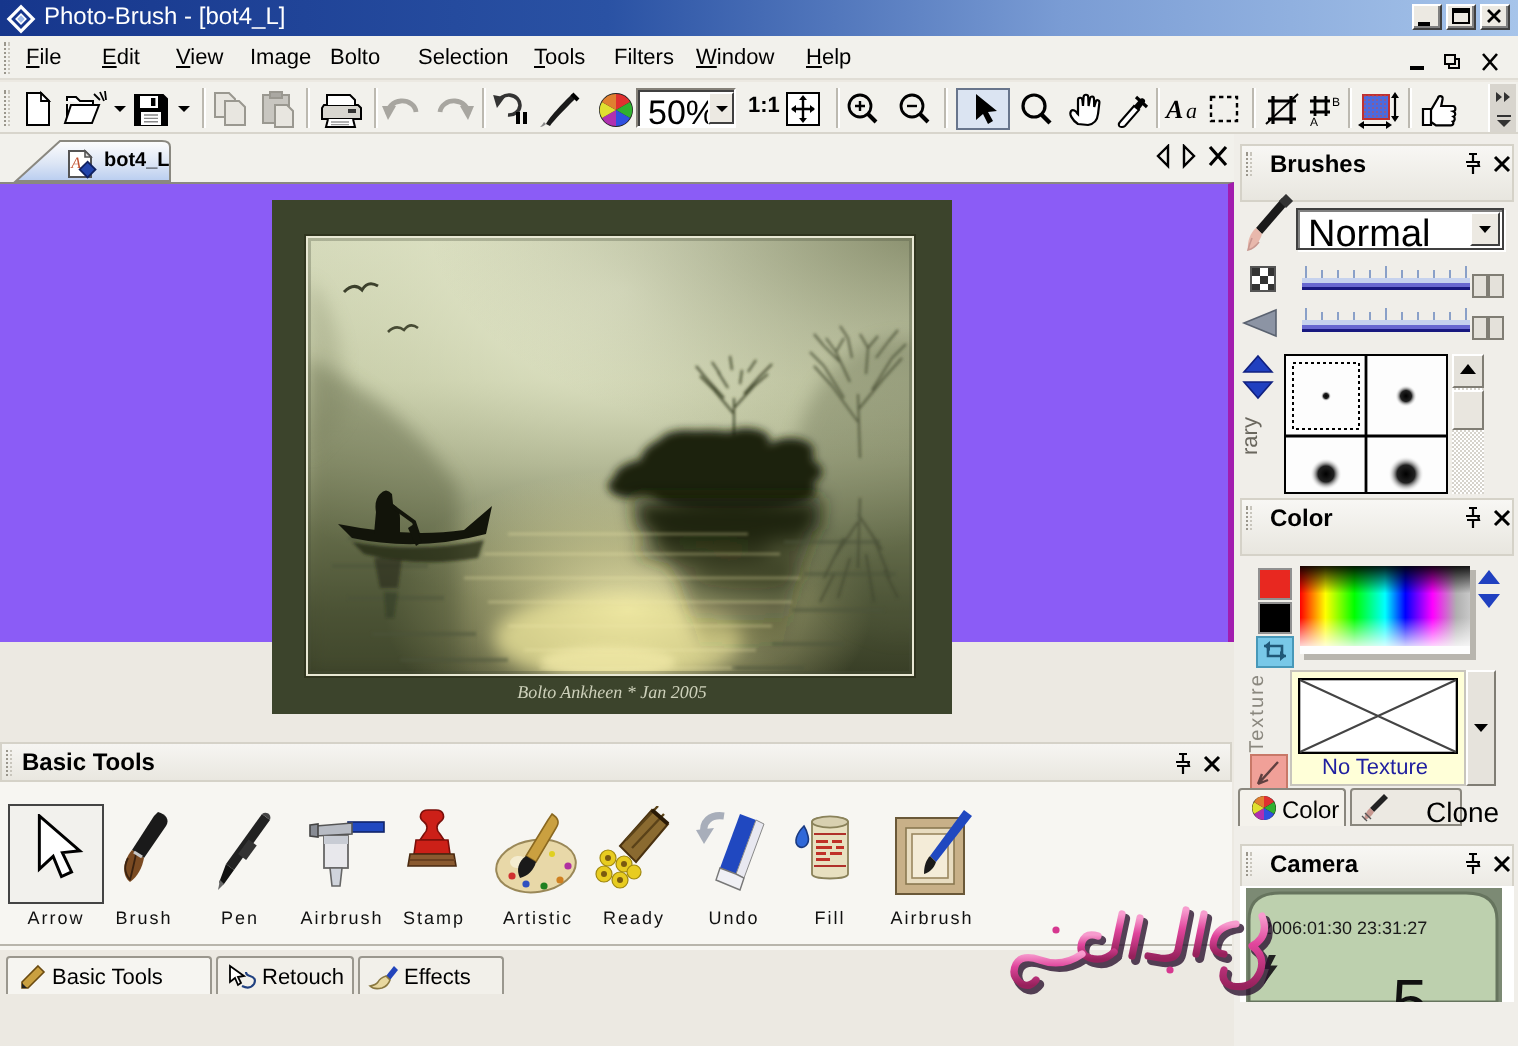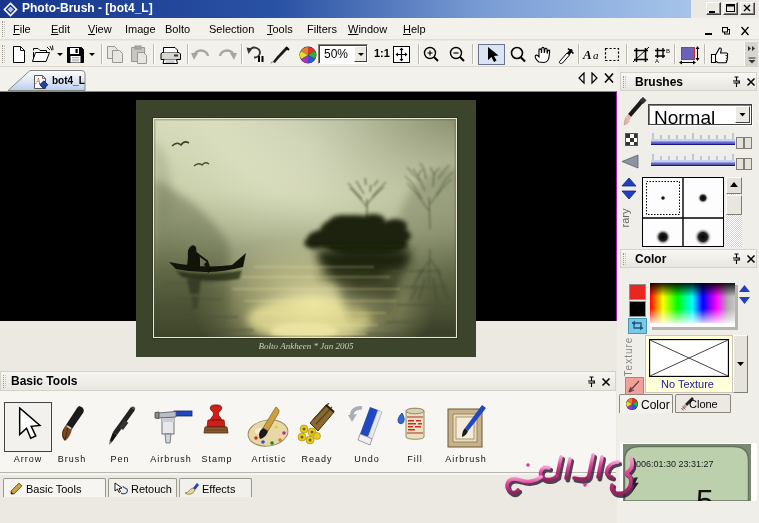--- a/index.html
+++ b/index.html
@@ -1,34 +1,34 @@
 <!DOCTYPE html>
 <html><head><meta charset="utf-8"><style>
 *{margin:0;padding:0;box-sizing:border-box}
 html,body{width:759px;height:523px;overflow:hidden;font-family:"Liberation Sans",sans-serif;background:#ece9e2}
 .abs{position:absolute}
 #win{position:relative;width:759px;height:523px}
 
-#title{left:0;top:0;width:691px;height:18px;background:linear-gradient(to right,#16368c 0%,#2a52a4 40%,#7a9cd4 70%,#a6c4ea 100%);color:#fff;font-weight:bold;font-size:12px}
+#title{left:0;top:0;width:759px;height:18px;background:linear-gradient(to right,#16368c 0%,#2a52a4 40%,#7a9cd4 70%,#a6c4ea 100%);color:#fff;font-weight:normal;font-size:12px}
 #title .txt{position:absolute;left:22px;top:1px;letter-spacing:0px}
 .tbtn{position:absolute;top:2px;width:15px;height:13px;background:#ece9e2;border:1px solid;border-color:#fff #404040 #404040 #fff;box-shadow:inset -1px -1px 0 #808080;font-size:9px;text-align:center;color:#000;line-height:11px}
 
 #menu{left:0;top:18px;width:759px;height:22px;background:#f2f1ec;border-bottom:1px solid #e0ddd5;font-size:11px;color:#000}
 #menu span.mi{position:absolute;top:5px}
 u{text-decoration:underline}
 .grip{position:absolute;width:3px;border-left:1px dotted #9a968c;border-right:1px dotted #c8c5bc}
 
 #tbar{left:0;top:41px;width:759px;height:26px;background:#f2f1ec;border-bottom:1px solid #d8d5cc}
 
 #tabstrip{left:0;top:67px;width:759px;height:24px;background:#f2f1ec}
 
-#canvas{left:0;top:91px;width:617px;height:230px;background:#000000;border-top:1px solid #8a8880;border-right:1px solid #a21caf}
+#canvas{left:0;top:91px;width:617px;height:230px;background:#8b5cf6;border-top:1px solid #8a8880;border-right:3px solid #a21caf}
 
 #rpanel{left:617px;top:67px;width:142px;height:456px;background:#f0eee9}
-.phead{position:absolute;left:3px;width:137px;height:19px;background:linear-gradient(#f8f7f4,#e8e6df);border:1px solid #d5d2c8;font-size:12px;font-weight:bold;color:#000}
+.phead{position:absolute;left:3px;width:137px;height:29px;background:linear-gradient(#f8f7f4,#e8e6df);border:1px solid #d5d2c8;font-size:12px;font-weight:bold;color:#000}
 .phead .t{position:absolute;left:14px;top:2px}
 .pin{position:absolute;top:3px;width:12px;height:12px;font-size:11px;color:#000}
 
 #btpanel{left:0;top:371px;width:616px;height:126px;background:#f6f5f1}
 #bthead{position:absolute;left:0px;top:0px;width:616px;height:20px;background:linear-gradient(#f6f5f2,#e9e7e0);border:1px solid #d5d2c8;font-size:12px;font-weight:bold}
 #btIcons{position:absolute;left:0;top:20px;width:616px;height:82px;background:#f7f6f2;border-bottom:1px solid #b8b5ac}
 .tlabel{position:absolute;top:63px;font-size:9px;letter-spacing:1px;color:#111;text-align:center}
 
 #btabs{left:0;top:475px;width:616px;height:22px;background:#ece9e2}
 .btab{position:absolute;top:3px;height:19px;background:#f2f0ea;border:1px solid #9a978e;border-bottom:none;border-radius:2px 2px 0 0;font-size:11px;color:#000;padding:4px 6px 0 22px}
@@ -148,21 +148,21 @@
           <path d="M297 11 L297 3 A8 8 0 0 1 304 7 Z" fill="#e03030"></path>
           <path d="M297 11 L304 7 A8 8 0 0 1 304 15 Z" fill="#30b030"></path>
           <path d="M297 11 L304 15 A8 8 0 0 1 297 19 Z" fill="#3050e0"></path>
           <path d="M297 11 L297 19 A8 8 0 0 1 290 15 Z" fill="#b030b0"></path>
           <path d="M297 11 L290 15 A8 8 0 0 1 290 7 Z" fill="#e0e030"></path>
           <path d="M297 11 L290 7 A8 8 0 0 1 297 3 Z" fill="#e08030"></path>
         </g>
  </svg>
 
  <div class="abs" style="left:318px;top:3px;width:50px;height:20px;background:#fff;border:1px solid;border-color:#848078 #fff #fff #848078;box-shadow:inset 1px 1px 0 #404040"></div>
- <span class="abs" style="left:324px;top:6px;font-size:12px">50%</span>
+ <span class="abs" style="left:324px;top:6px;font-size:17px">50%</span>
  <div class="abs" style="left:354px;top:5px;width:13px;height:16px;background:#ece9e2;border:1px solid;border-color:#fff #404040 #404040 #fff"><svg width="11" height="14">
           <path d="M3 6 L9 6 L6 9 Z" fill="#000"></path>
         </svg></div>
  <span class="abs" style="left:374px;top:6px;font-size:11px;font-weight:bold">1:1</span>
  <svg class="abs" style="left:392px;top:3px" width="368" height="21" viewBox="0 0 368 21">
 
   <rect x="1.5" y="2.5" width="16" height="16" fill="#fff" stroke="#000"></rect>
   <path d="M9.5 5 L9.5 16 M4 10.5 L15 10.5" stroke="#000" stroke-width="1.2"></path>
   <path d="M9.5 3.5 L7.5 6 L11.5 6 Z M9.5 17.5 L7.5 15 L11.5 15 Z M3.5 10.5 L6 8.5 L6 12.5 Z M15.5 10.5 L13 8.5 L13 12.5 Z" fill="#000"></path>
   <rect x="26" y="0" width="1" height="20" fill="#bcb9b0"></rect>
@@ -533,22 +533,32 @@
         <path d="M7 7 L2 10 A6 6 0 0 1 2 4 Z" fill="#e0e030"></path>
         <path d="M7 7 L2 4 A6 6 0 0 1 7 1 Z" fill="#e08030"></path>
  </svg>
  <span class="abs" style="left:24px;top:331px;font-size:12px">Color</span>
  <div class="abs" style="left:58px;top:327px;width:56px;height:19px;background:#ece9e2;border:1px solid #8a877e;border-radius:2px 2px 0 0"></div>
  <svg class="abs" style="left:63px;top:329px" width="16" height="16" viewBox="0 0 16 16">
   <path d="M12 1 L14 3 L7 10 L5 8 Z" fill="#222"></path>
   <path d="M5 8 L7 10 C6 12 4 13.5 2 14 C2.2 11.8 3.2 9.5 5 8 Z" fill="#c89890"></path>
   <path d="M1 12 L3.5 14.5 M2.5 10.5 L5.5 13.5" stroke="#555" stroke-width="0.7"></path>
  </svg>
- <span class="abs" style="left:72px;top:331px;font-size:11px">Clone</span>
-
+ <span class="abs" style="left:96px;top:331px;font-size:14px">Clone</span>
+
+ <div class="phead" style="top:355px">
+        <div class="grip" style="left:2px;top:3px;height:12px"></div>
+        <span class="t">Camera</span>
+  <svg class="pin" style="left:108px">
+          <path d="M5.5 1 L9.5 1 M7.5 1 L7.5 5 M4 5 L11 5 M4.5 7 L10.5 7 L10 5 M7.5 7 L7.5 11" stroke="#000" stroke-width="1.1" fill="none"></path>
+        </svg>
+  <svg class="pin" style="left:124px">
+          <path d="M2.5 2.5 L9.5 9.5 M9.5 2.5 L2.5 9.5" stroke="#000" stroke-width="1.5"></path>
+        </svg>
+ </div>
  <div class="abs" style="left:3px;top:376px;width:137px;height:58px;background:#fff"></div>
  <svg class="abs" style="left:6px;top:377px" width="128" height="57" viewBox="0 0 128 57">
   <rect x="0" y="0" width="128" height="57" fill="#7c8a74"></rect>
   <path d="M1.5 57 L1.5 16 Q1.5 2.5 17 2.5 L110 2.5 Q125.5 2.5 125.5 16 L125.5 57 Z" fill="#bdd0ae" stroke="#66745e" stroke-width="1.5"></path>
   <text x="8" y="23" font-size="9" fill="#1a1a1a" font-family="Liberation Sans">2006:01:30 23:31:27</text>
   <path d="M13 38 L17 38 L14 44 L18 44 L10 55 L13 46 L10 46 Z" fill="#222" transform="scale(0.88)"></path>
   <text x="73" y="68" font-size="32" fill="#111" font-family="Liberation Sans">5</text>
  </svg>
 </div>
 

